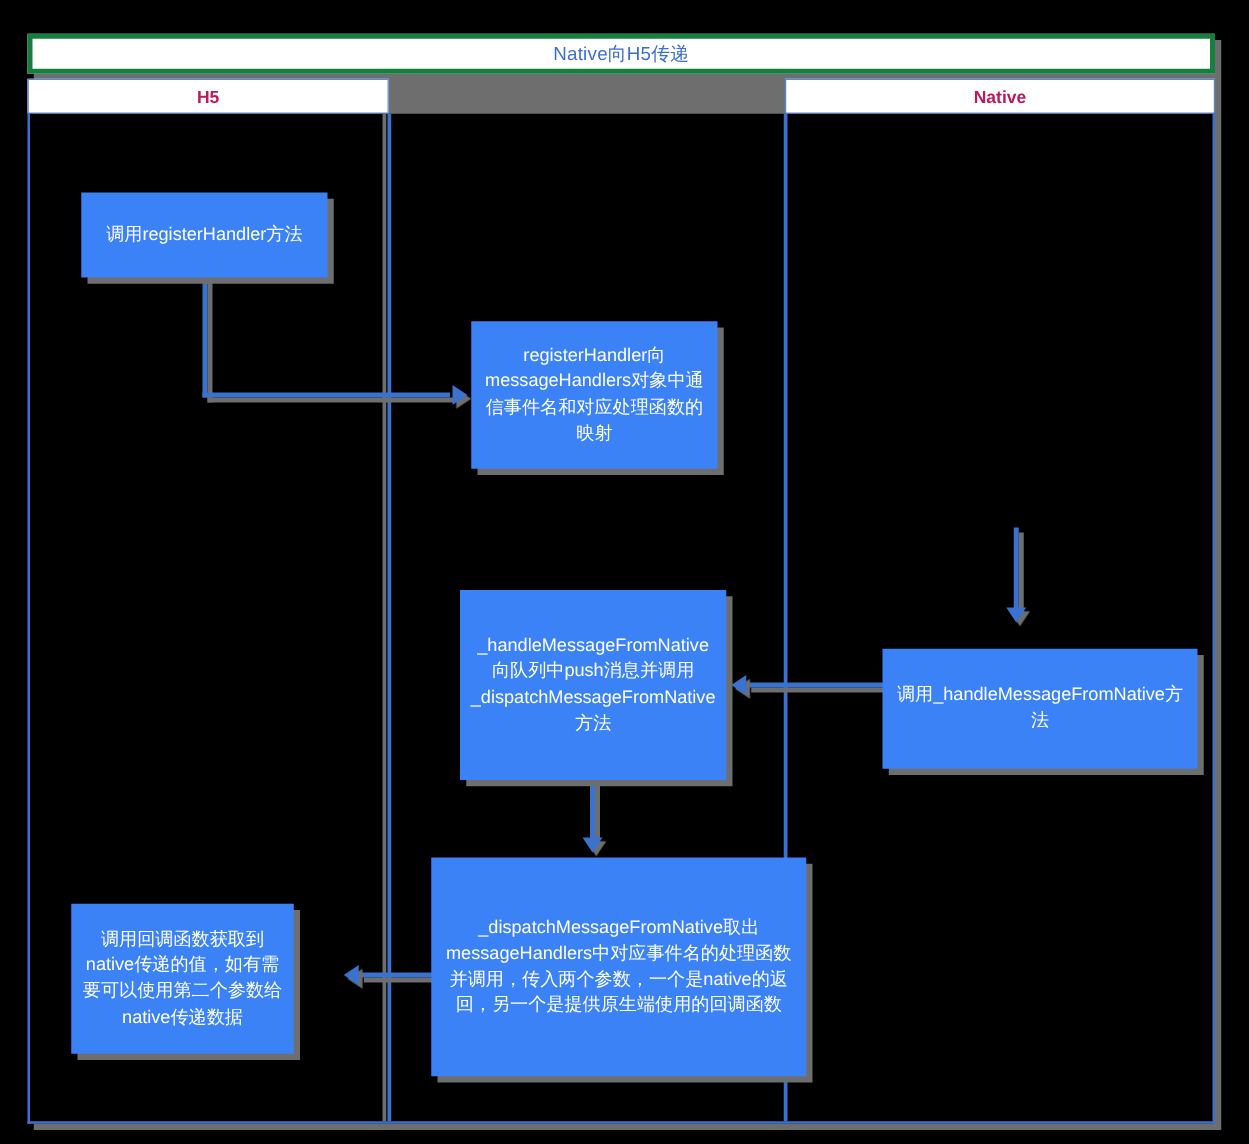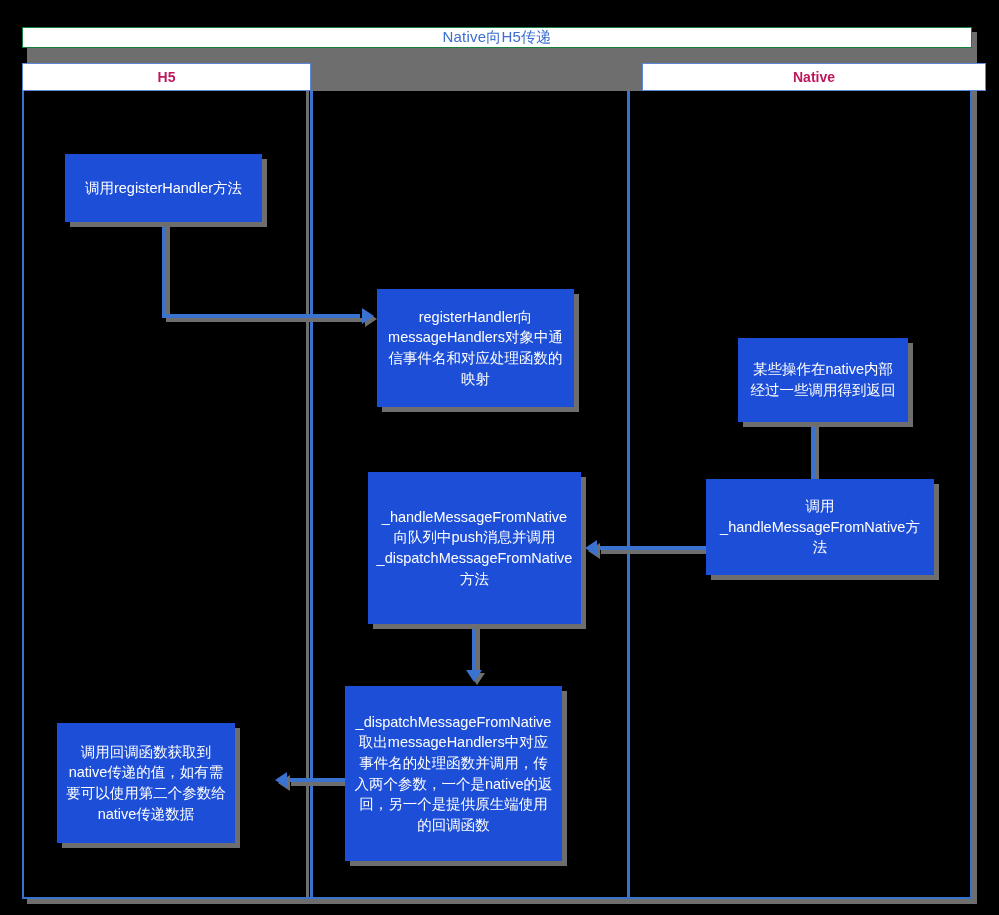--- a/index.html
+++ b/index.html
@@ -29,24 +29,24 @@
     width: 950px;
     height: 872px;
     box-sizing: border-box;
   }
 
   .title-cell {
     position: absolute;
     left: 0px;
     top: 0px;
     width: 950px;
-    height: 21px;
+    height: 32px;
     box-sizing: border-box;
     background: #ffffff;
-    border: 1px solid #15803d;
+    border: 4px solid #15803d;
     display: flex;
     align-items: center;
     justify-content: center;
     color: #3a6fd0;
     font-size: 15px;
     letter-spacing: .2px;
   }
 
   .lane-head {
     position: absolute;
@@ -57,21 +57,21 @@
     border: 1px solid #5b88d8;
     display: flex;
     align-items: center;
     justify-content: center;
     color: #be185d;
     font-size: 14px;
     font-weight: bold;
   }
   .lane-head.h5    { left: 0px;   width: 289px; }
   .lane-head.bridge{ left: 289px; width: 317px; }
-  .lane-head.native{ left: 606px; width: 344px; margin-left: 14px; }
+  .lane-head.native{ left: 606px; width: 344px; }
 
   .lane-body {
     position: absolute;
     top: 64px;
     left: 0px;
     width: 950px;
     height: 808px;
     box-sizing: border-box;
     border: 2px solid #3a72cf;
     border-top: none;
@@ -98,39 +98,39 @@
     width: 950px;
     height: 872px;
     background: #6e6e6e;
     z-index: 0;
   }
 
   
   .node {
     position: absolute;
     box-sizing: border-box;
-    background: #1d4ed8;
+    background: #3b82f6;
     color: #ffffff;
     display: flex;
     align-items: center;
     justify-content: center;
     text-align: center;
     padding: 6px 8px;
     font-size: 14.5px;
     line-height: 1.42;
     z-index: 6;
     box-shadow: 5px 5px 0 0 #6e6e6e;
   }
 
   #node-register-handler   { left: 65px;  top: 154px; width: 197px; height: 68px; }
-  #node-register-map       { left: 377px; top: 257px; width: 197px; height: 118px; margin-top: 32px; }
+  #node-register-map       { left: 377px; top: 257px; width: 197px; height: 118px; }
   #node-native-ops         { left: 738px; top: 338px; width: 170px; height: 84px; }
   #node-handle-from-native { left: 368px; top: 472px; width: 213px; height: 152px; }
-  #node-call-handle        { left: 706px; top: 479px; width: 228px; height: 96px; }
-  #node-dispatch           { left: 345px; top: 686px; width: 217px; height: 175px; }
+  #node-call-handle        { left: 706px; top: 519px; width: 252px; height: 96px; }
+  #node-dispatch           { left: 345px; top: 686px; width: 300px; height: 175px; }
   #node-callback           { left: 57px;  top: 723px; width: 178px; height: 120px; }
 
   
   .conn {
     position: absolute;
     background: #3a72cf;
     z-index: 4;
   }
   .conn.sh { box-shadow: 4px 4px 0 0 #6e6e6e; }
 
@@ -191,21 +191,20 @@
   <div class="conn sh" style="left:472px; top:624px; width:4px; height:48px;"></div>
   <div class="arrow arrow-down" style="left:466px; top:670px;"></div>
 
   <div class="conn sh" style="left:287px; top:778px; width:60px; height:4px;"></div>
   <div class="arrow arrow-left" style="left:275px; top:772px;"></div>
 
   <div class="node" id="node-register-handler">调用registerHandler方法</div>
 
   <div class="node" id="node-register-map">registerHandler向messageHandlers对象中通信事件名和对应处理函数的映射</div>
 
-  <div class="node" id="node-native-ops">某些操作在native内部经过一些调用得到返回</div>
 
   <div class="node" id="node-handle-from-native">_handleMessageFromNative向队列中push消息并调用_dispatchMessageFromNative方法</div>
 
   <div class="node" id="node-call-handle">调用_handleMessageFromNative方法</div>
 
   <div class="node" id="node-dispatch">_dispatchMessageFromNative取出messageHandlers中对应事件名的处理函数并调用，传入两个参数，一个是native的返回，另一个是提供原生端使用的回调函数</div>
 
   <div class="node" id="node-callback">调用回调函数获取到native传递的值，如有需要可以使用第二个参数给native传递数据</div>
 
 </div>

